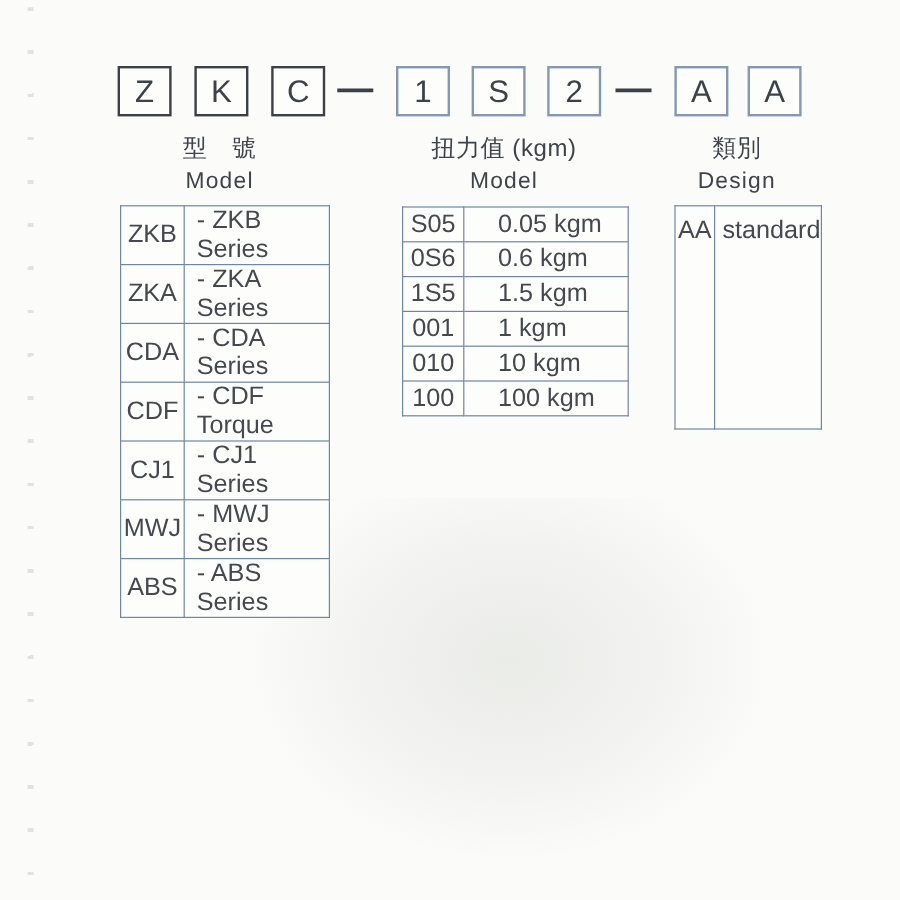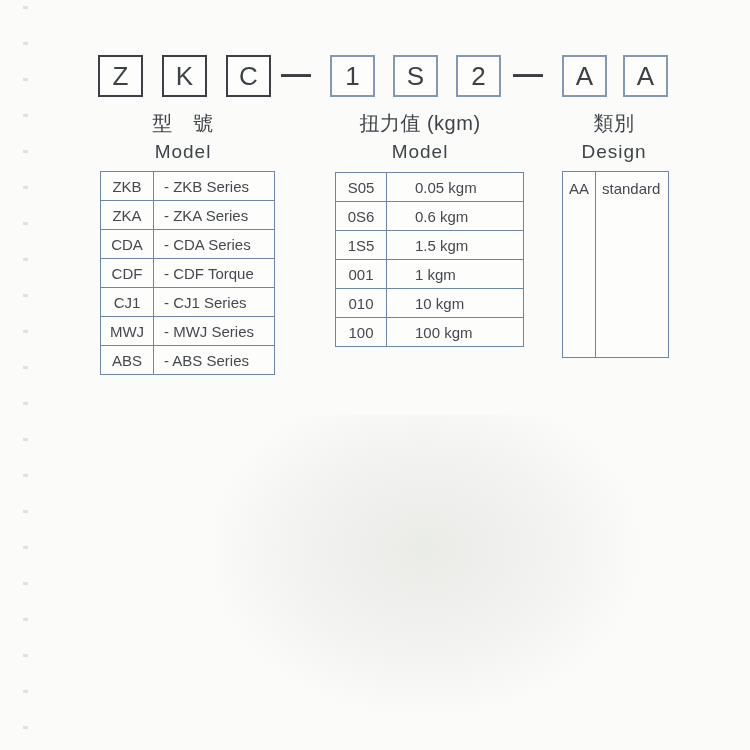--- a/index.html
+++ b/index.html
@@ -42,21 +42,21 @@
 
   
   .sec-label { position:absolute; top:110px; text-align:center; color:#3f444a; }
   .sec-label .zh { font-size:20px; letter-spacing:0.5px; }
   .sec-label .en { font-size:19px; margin-top:4px; letter-spacing:1px; }
 
   
   .dtable {
     position:absolute;
     border-collapse:collapse;
-    color:#45494e; font-size:15px;
+    color:#45494e; font-size:21px;
     background:#fdfdfc;
   }
   .dtable td { border:1.5px solid #6e86a4; height:28px; padding:0; }
   .dtable td.code { text-align:center; }
   .dtable td.desc { text-align:left; padding-left:10px; }
 
   .model-t  { left:100px; top:171px; }
   .model-t  td.code { width:52px; }
   .model-t  td.desc { width:110px; }
 

